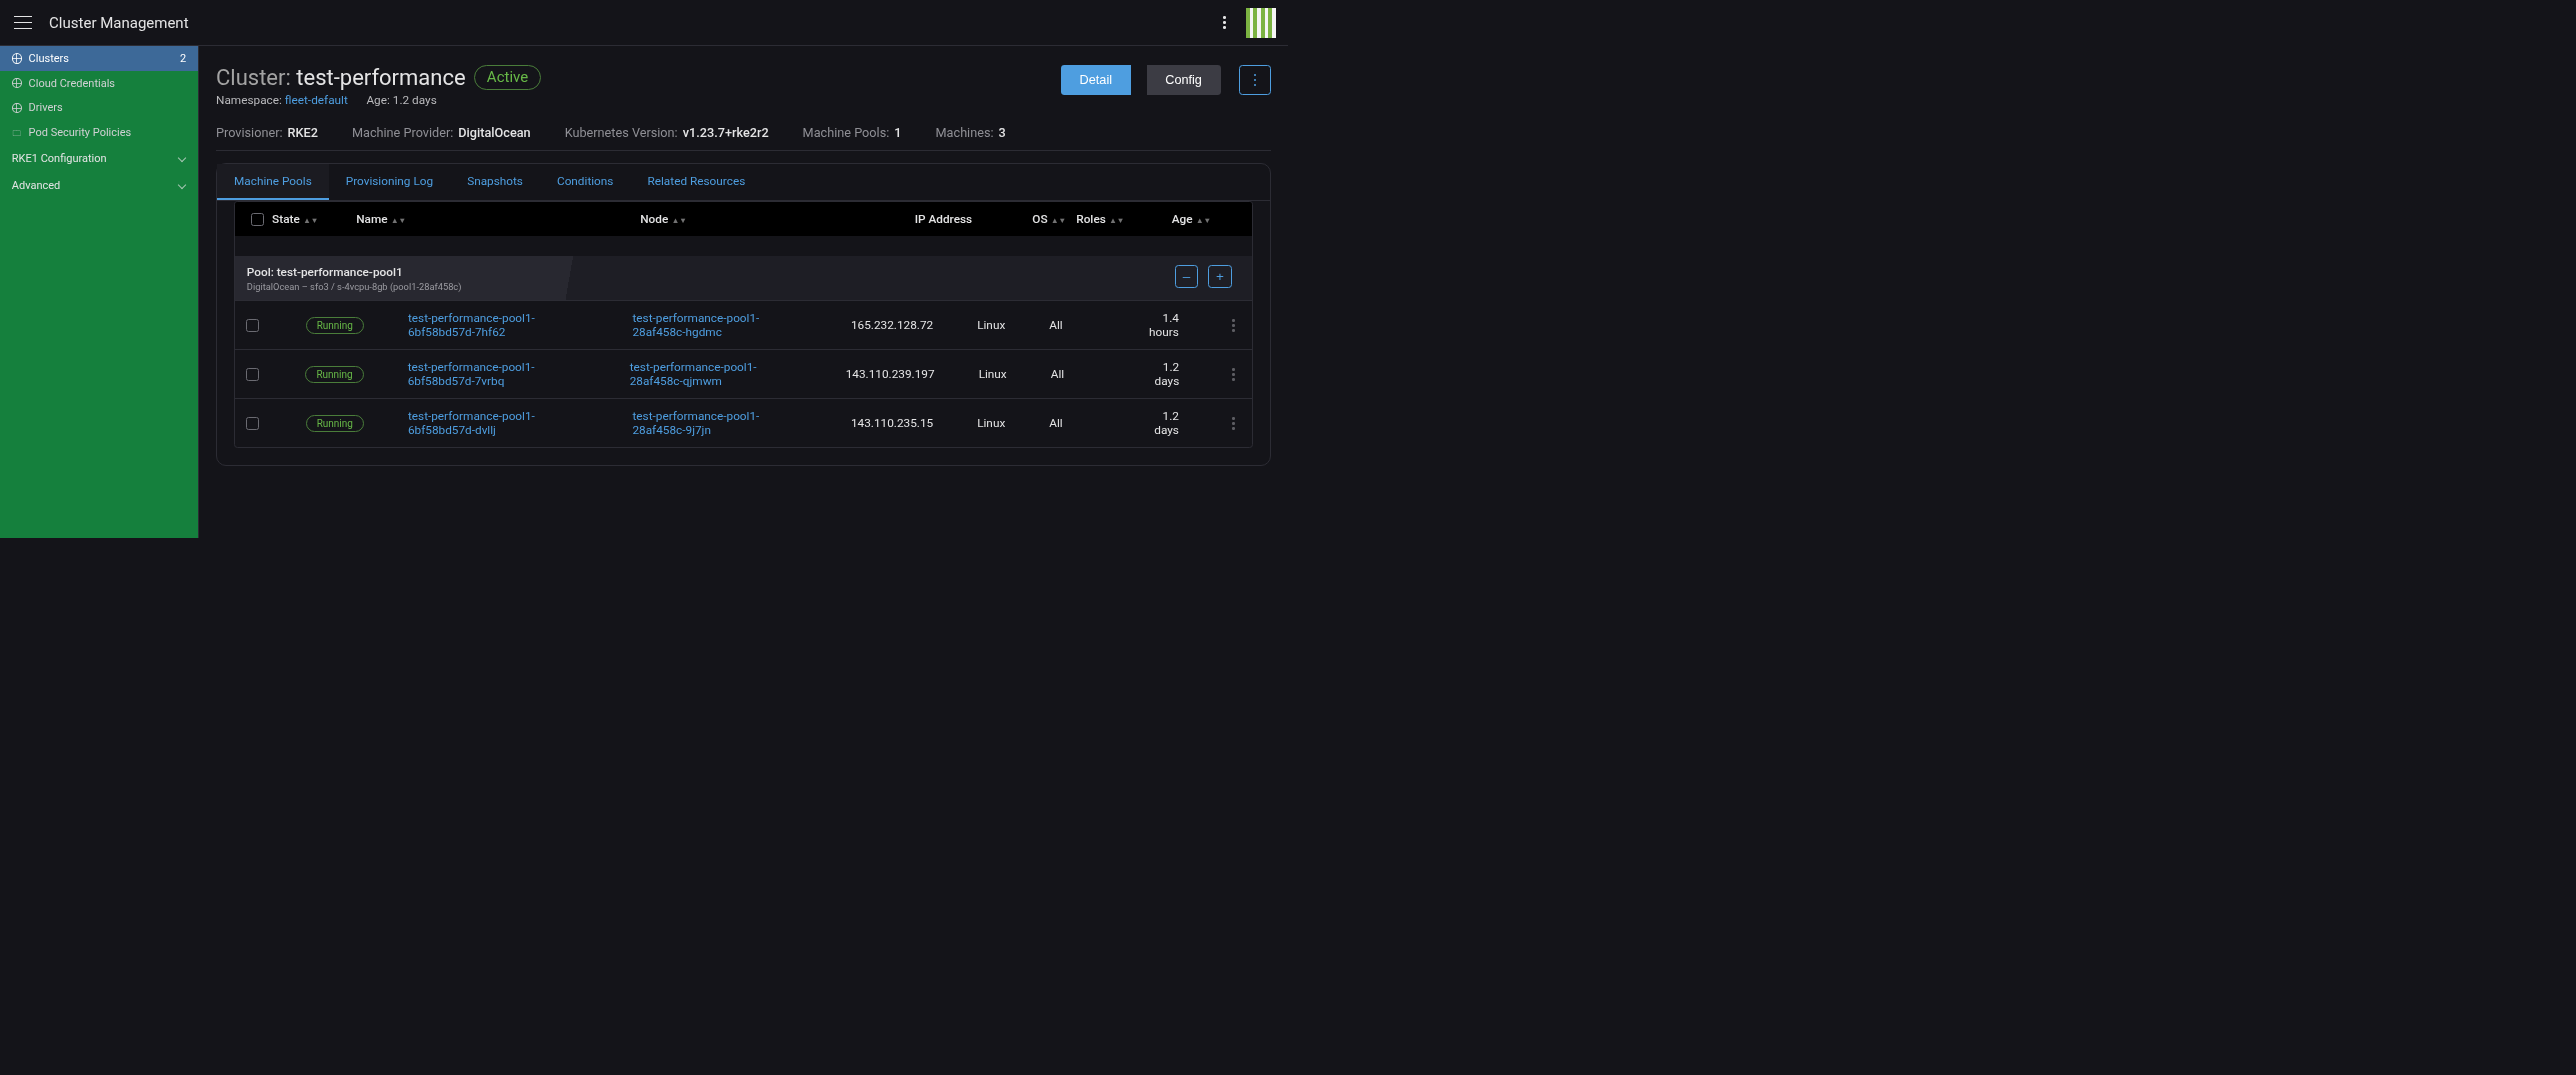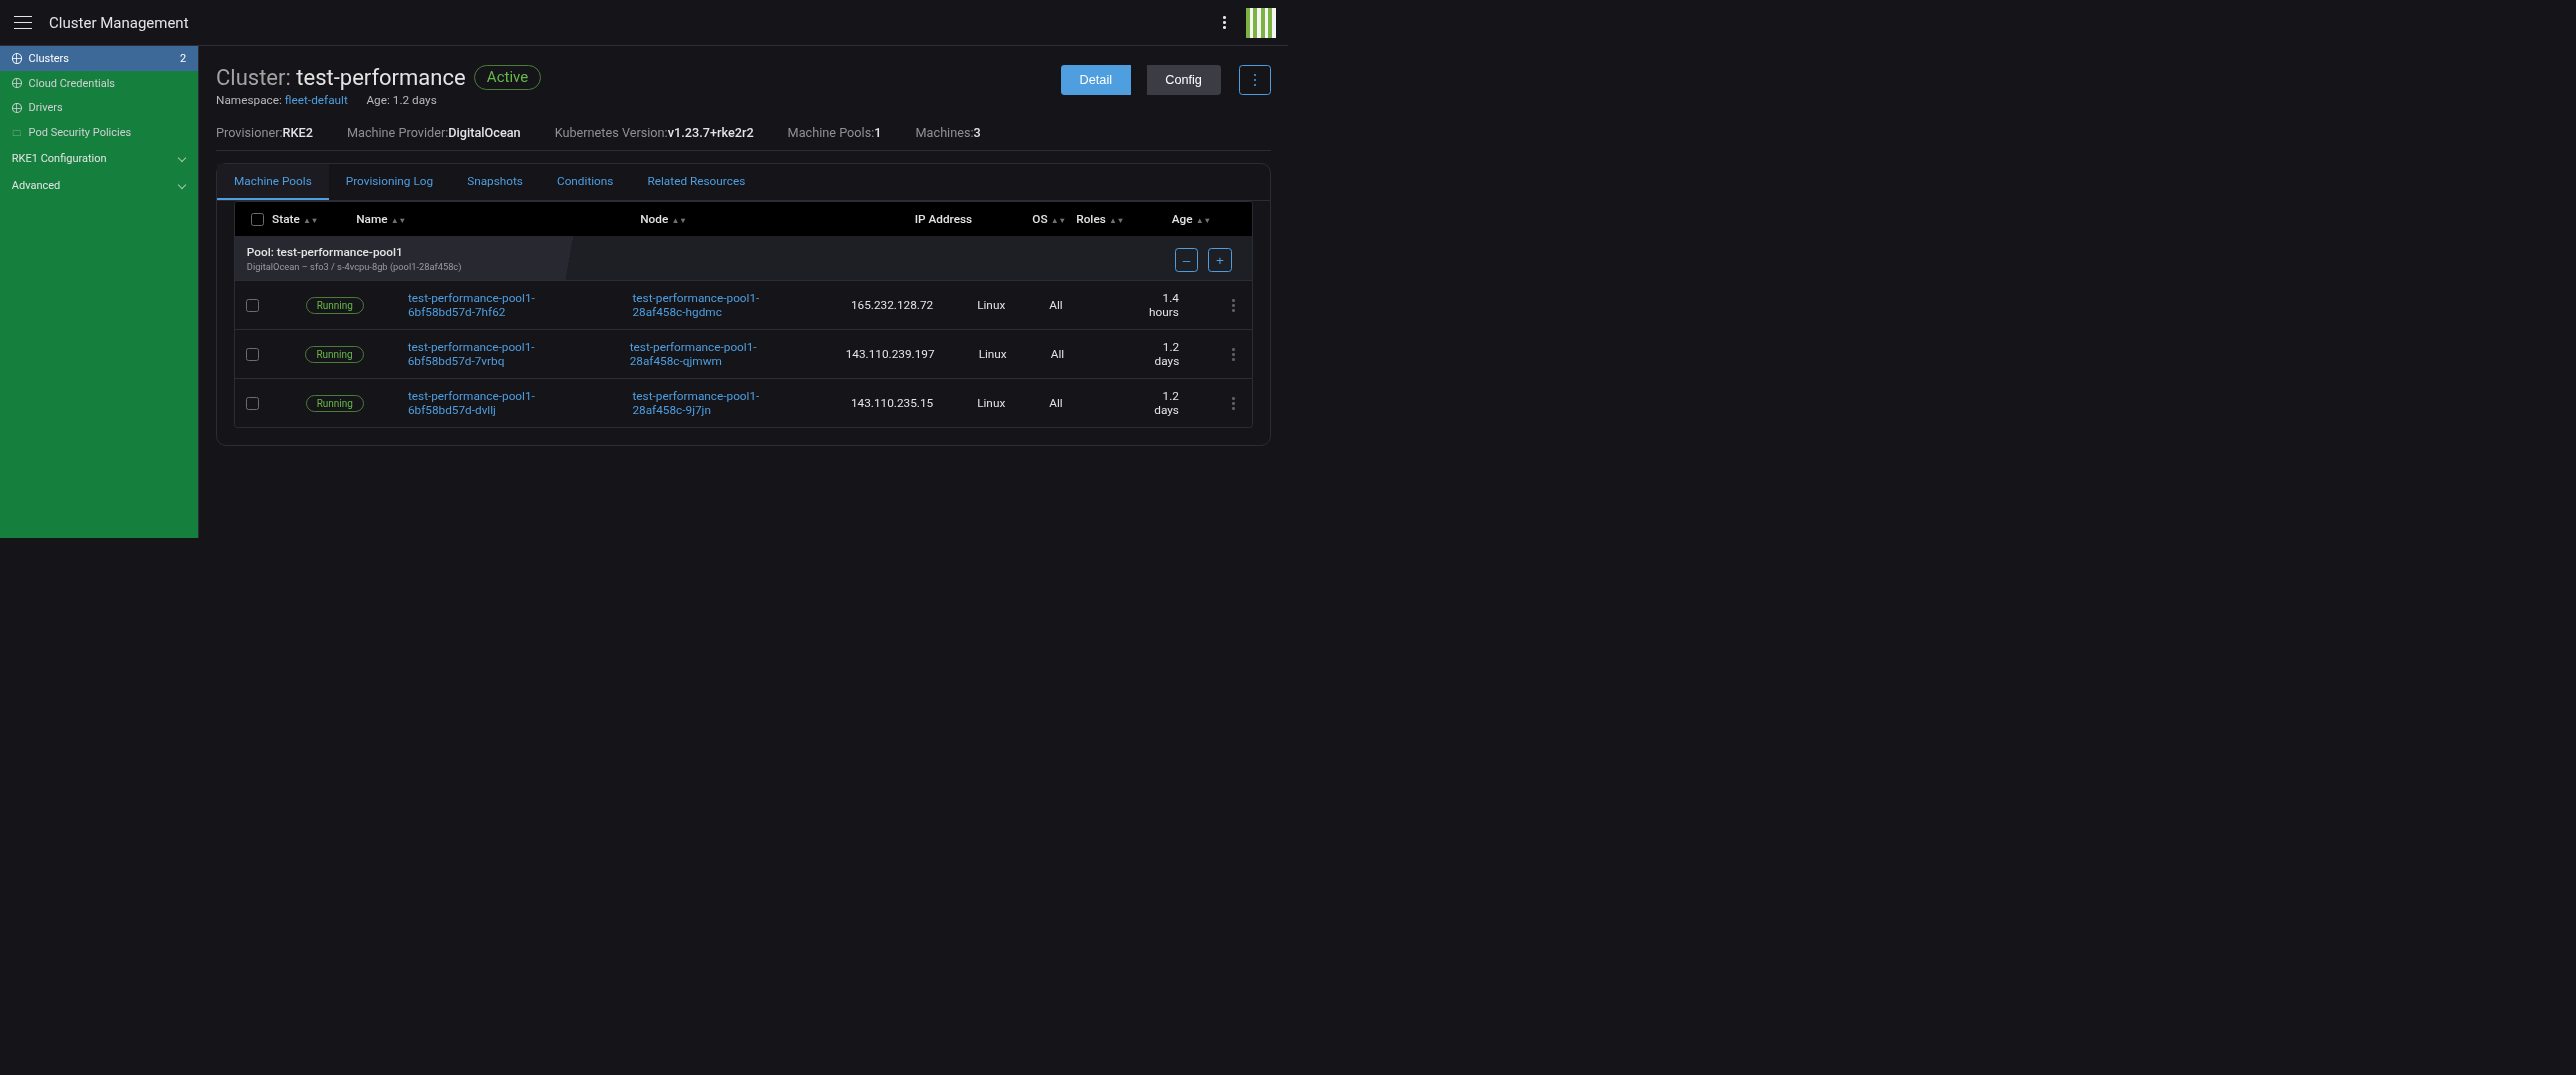--- a/index.html
+++ b/index.html
@@ -96,21 +96,21 @@
     margin-left: 2.5px; width: 32px; background: #141419;
     border: 0.8px solid #4e9ee0; border-radius: 3.4px;
     display: flex; align-items: center; justify-content: center;
   }
   .btn-menu .three-dots-v span { background: #4e9ee0; }
 
   .info-row {
     display: flex; gap: 34px; font-size: 12.7px; color: #8f8f95;
     border-bottom: 0.8px solid #2c2c34; padding: 15px 0 10px 0;
   }
-  .info-row .val { color: #e4e4e5; font-weight: 500; }
+  .info-row .val { color: #e4e4e5; font-weight: 500; margin-left: 5px; }
 
   
   .tabbox { border: 0.8px solid #2c2c34; border-radius: 10px; margin-top: 11.8px; }
   .tabs { display: flex; border-bottom: 0.8px solid #2c2c34; }
   .tab {
     padding: 10px 17px; font-size: 11.8px; cursor: pointer; color: #4e9ee0;
     border-bottom: 2.5px solid transparent;
   }
   .tab.active { border-bottom-color: #4e9ee0; background: #1b1b21; }
 
@@ -135,22 +135,23 @@
   .col-os { width: 46px; }
   .col-roles { width: 89px; }
   .col-age { width: 52px; text-align: right; }
   .col-menu { width: 34px; display:flex; justify-content:center; }
   .sort { opacity: .5; font-size: 7.6px; margin-left: 3.4px; display: inline-flex; flex-direction: column; line-height: 4.2px; }
 
   .pool-row {
     position: relative;
     background: linear-gradient(100deg, #282830 33%, #1e1e25 0);
     padding: 8.4px 11.8px 8.4px 11.8px;
-    display: flex; align-items: flex-end; justify-content: space-between;
+    display: flex; align-items: flex-start; justify-content: space-between;
     border-bottom: 0.8px solid #2c2c34;
+    margin-top: 20px;
   }
   .pool-title { font-size: 11.8px; font-weight: 500; }
   .pool-sub { font-size: 9.3px; color: #9a9aa0; margin-top: 2.5px; }
   .pool-btns { display: flex; gap: 10px; margin-right: 8.4px; }
   .sq-btn {
     width: 23.6px; height: 23.6px; border: 0.8px solid #4e9ee0; border-radius: 3.4px;
     background: transparent; color: #4e9ee0; font-size: 13.5px; cursor: pointer;
     display: flex; align-items: center; justify-content: center;
   }
 

